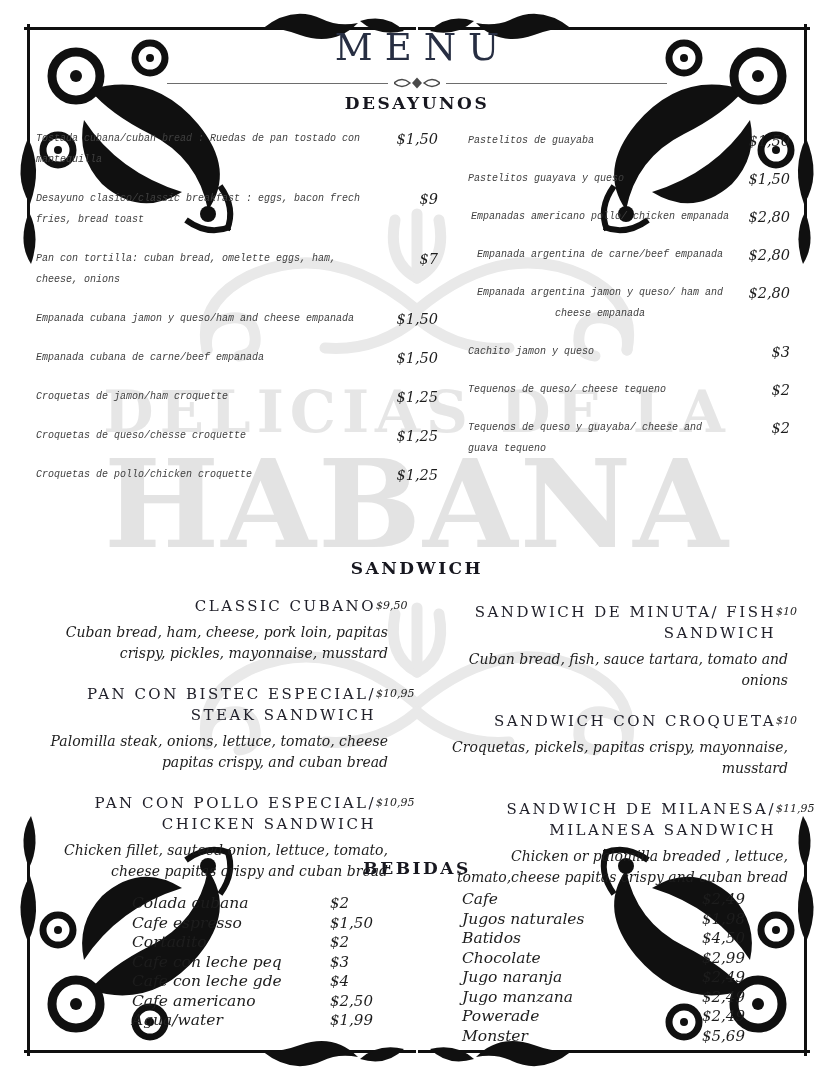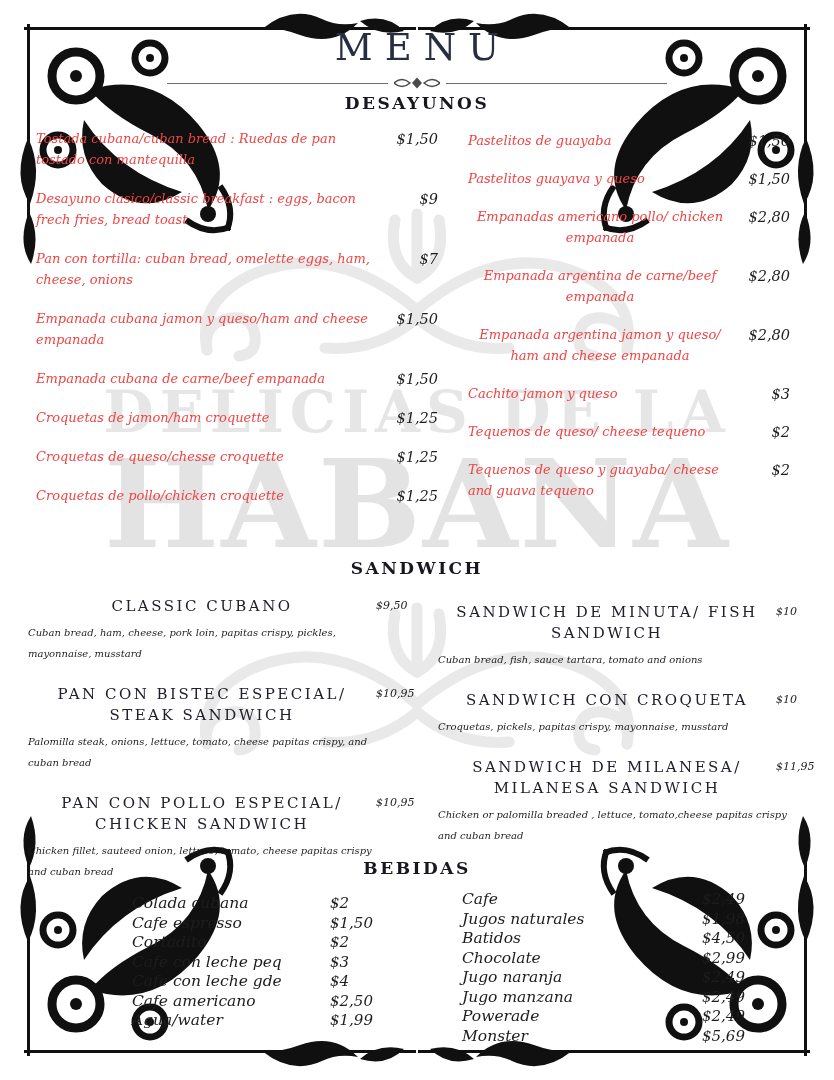--- a/index.html
+++ b/index.html
@@ -44,46 +44,46 @@
   #t-desayunos{top:93px;}
   #t-sandwich{top:558px;}
   #t-bebidas{top:858px;}
   
   .d-col{position:absolute;}
   #d-left{left:36px; top:128px; width:402px;}
   #d-right{left:468px; top:130px; width:322px;}
   .d-item{display:flex; justify-content:space-between; margin-bottom:18px;}
   #d-right .d-item{margin-bottom:17px;}
   .d-name{
-    font-style:italic; font-size:13px; line-height:21px; width:348px; color:#ef4444;
+    font-style:italic; font-size:10px; line-height:21px; width:348px; color:#404040;font-family:Liberation Mono, monospace;
   }
   #d-right .d-name{width:264px;}
   #d-right .d-item:nth-child(3) .d-name,
   #d-right .d-item:nth-child(4) .d-name,
   #d-right .d-item:nth-child(5) .d-name{text-align:center;}
   .d-price{
     font-style:italic; font-size:14.5px; line-height:20px; color:#1d1d1d;
     white-space:nowrap; padding-top:1px;
   }
   
   .s-col{position:absolute;}
   #s-left{left:28px; top:596px; width:406px;}
   #s-right{left:438px; top:602px; width:396px;}
   .s-item{margin-bottom:20px;}
   .s-head{display:flex; align-items:flex-start;}
   .s-name{
-    flex:1; text-align:center; font-size:15px; line-height:21px;
+    flex:1; text-align:right; font-size:15px; line-height:21px;
     letter-spacing:2.5px; color:#20202a;
   }
   .s-price{
     width:58px; font-style:italic; font-size:11px; line-height:20px;
     text-align:left; color:#1d1d1d;
   }
   .s-desc{
-    margin-top:5px; text-align:left; font-style:italic; font-size:10px;
+    margin-top:5px; text-align:right; font-style:italic; font-size:14px;
     line-height:21px; color:#1d1d1d; padding-right:46px;
   }
   
   .b-col{position:absolute;}
   #b-left{left:132px; top:894px; width:270px;}
   #b-right{left:462px; top:890px; width:306px;}
   .b-row{display:flex; line-height:19px; margin-bottom:0.5px;}
   .b-name{font-style:italic; font-size:15.5px; width:198px; color:#1d1d1d;}
   #b-right .b-name{width:240px;}
   .b-price{font-style:italic; font-size:15px; color:#1d1d1d; white-space:nowrap;}

